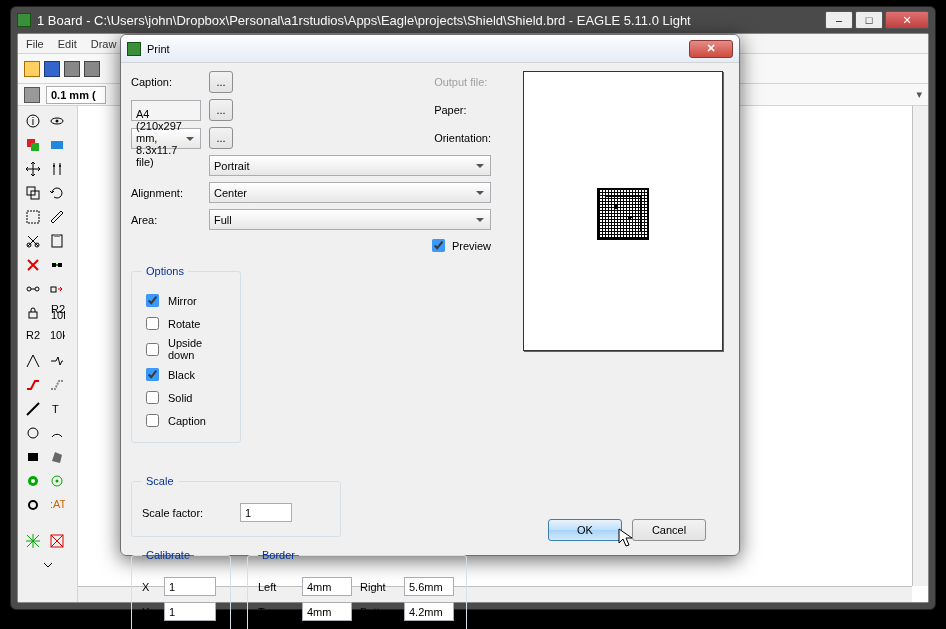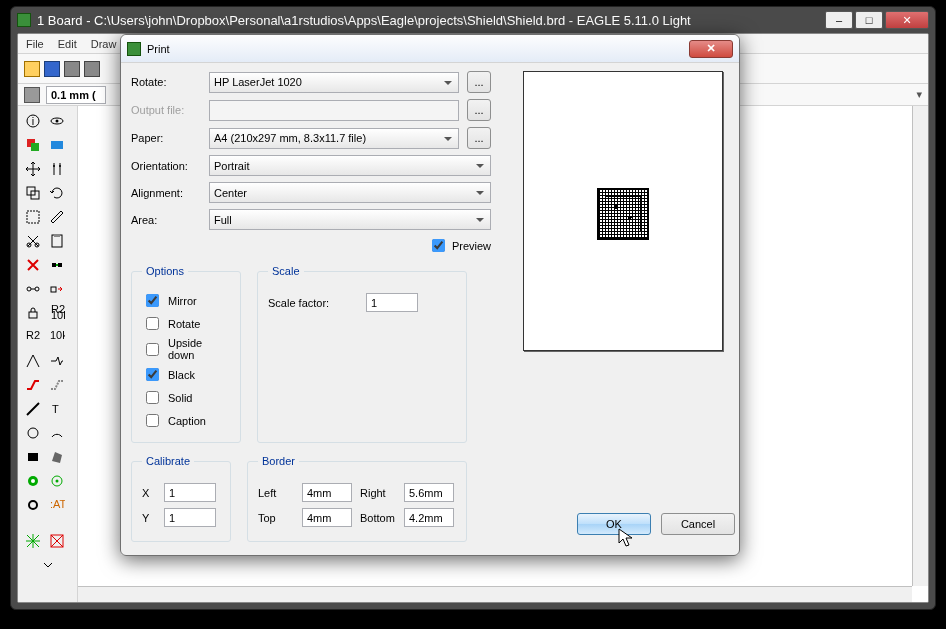--- a/index.html
+++ b/index.html
@@ -63,38 +63,38 @@
     background:var(--win-bg);border:1px solid #707070;border-radius:6px;
     box-shadow:0 4px 20px rgba(0,0,0,.6);
     background:linear-gradient(#fff,#e9eef5 6px,#f0f0f0 28px,#f0f0f0);
   }
   .dlg-titlebar{height:28px;border-bottom:1px solid #d4d4d4;border-radius:6px 6px 0 0;
     background:linear-gradient(#fdfdfe,#e4ecf7);display:flex;align-items:center;padding:0 6px;gap:6px;}
   .dlg-titlebar .title{flex:1;}
   .dlg-close{width:44px;height:18px;background:linear-gradient(#e58b87,#cf4b3f);border:1px solid #8a3a33;border-radius:3px;
     color:#fff;display:flex;align-items:center;justify-content:center;font-weight:bold;}
   .dlg-body{position:absolute;left:10px;top:36px;right:10px;bottom:46px;}
-  .dlg-footer{position:absolute;left:0;right:0;bottom:8px;height:46px;display:flex;align-items:center;justify-content:flex-end;gap:10px;padding:0 4px;}
+  .dlg-footer{position:absolute;left:0;right:0;bottom:2px;height:46px;display:flex;align-items:center;justify-content:flex-end;gap:10px;padding:0 33px;}
   .btn{height:22px;min-width:74px;border:1px solid var(--btn-border);background:linear-gradient(#f2f2f2,#e3e3e3);
     border-radius:3px;display:flex;align-items:center;justify-content:center;padding:0 10px;}
   .btn.primary{background:linear-gradient(#e9f3fc,#bfe0fb 49%,#a7d3f7 50%,#d3eafc);border-color:#3c7fb1;}
   .btn.icon{min-width:22px;width:24px;padding:0;}
   
   .form-grid{display:grid;grid-template-columns:70px 1fr auto;gap:6px 8px;align-items:center;width:360px;}
   .form-grid label.dim{color:var(--disabled);}
   .combo{height:21px;border:1px solid var(--field-border);background:linear-gradient(#fff,#e7e7e7);
     display:flex;align-items:center;padding:0 4px;position:relative;}
   .combo::after{content:"";position:absolute;right:6px;top:8px;border:4px solid transparent;border-top-color:#555;}
   .txtfield{height:21px;border:1px solid var(--field-border);background:#fff;padding:0 4px;display:flex;align-items:center;}
   .txtfield.dis{background:#f4f4f4;color:var(--disabled);}
   
   .preview-check{display:flex;align-items:center;gap:4px;justify-content:flex-end;margin-top:6px;width:360px;}
   input[type=checkbox]{width:13px;height:13px;accent-color:#3b99fc;}
   
-  .groups{display:flex;gap:16px;margin-top:10px;}
+  .groups{display:flex;gap:32px;margin-top:10px;flex-direction:column;}
   fieldset{border:1px solid var(--group-border);border-radius:3px;padding:10px 10px 8px 10px;margin:0;}
   legend{padding:0 4px;color:#003399;}
   .opts label{display:flex;align-items:center;gap:6px;margin:4px 0;}
   .scale-row{display:flex;align-items:center;gap:8px;margin:6px 0;}
   .scale-row .lab{width:90px;}
   .num{width:52px;height:19px;border:1px solid var(--field-border);padding:0 4px;background:#fff;}
   
   .groups2{display:flex;gap:16px;margin-top:12px;}
   .cal-row,.bor-row{display:flex;align-items:center;gap:8px;margin:6px 0;}
   .cal-row .lab{width:14px;} .cal-row .num{width:52px;}
@@ -359,24 +359,21 @@
 </div>
 
 <div class="dialog">
   <div class="dlg-titlebar">
     <span class="eagle-icon"></span>
     <span class="title">Print</span>
     <div class="dlg-close">✕</div>
   </div>
   <div class="dlg-body">
     <div class="form-grid">
-      <label>Rotate:</label>
-      <div class="combo">
-          <span>HP LaserJet 1020</span>
-        </div>
+      <label>Caption:</label>
       <div class="btn icon">
           <span>...</span>
         </div>
 
       <label class="dim">Output file:</label>
       <div class="txtfield dis">
           <span></span>
         </div>
       <div class="btn icon">
           <span>...</span>

